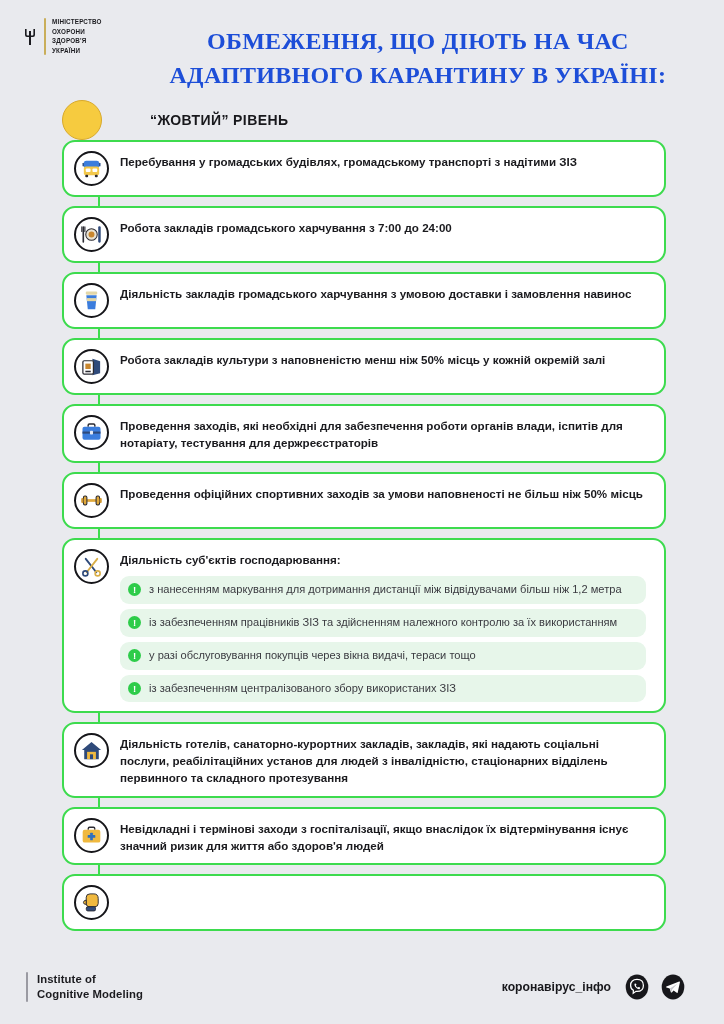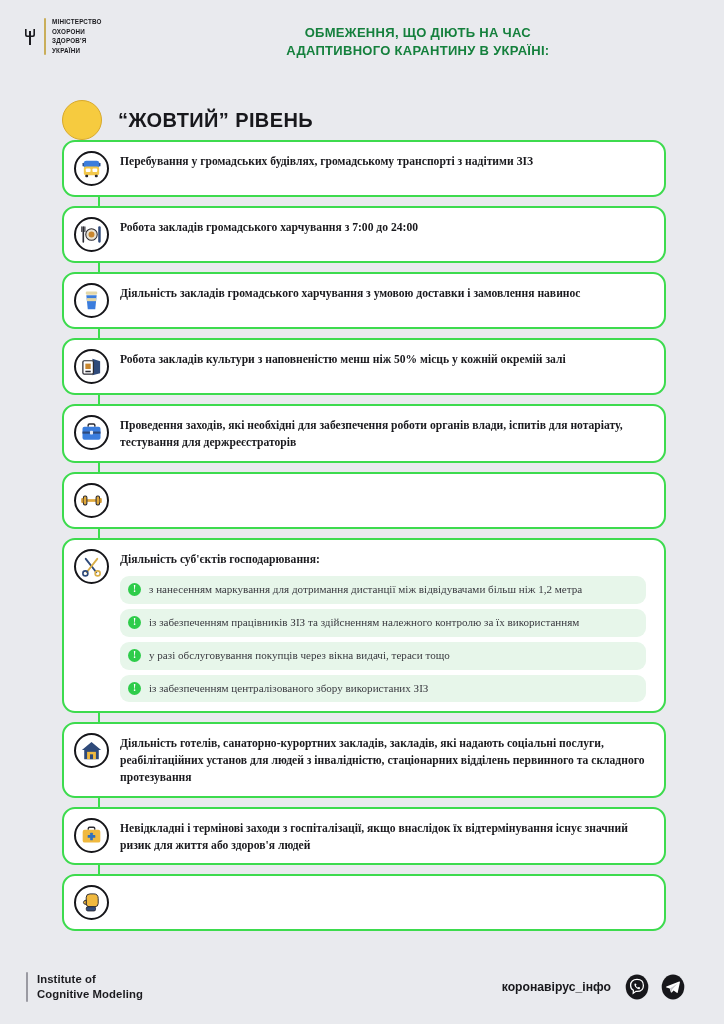--- a/index.html
+++ b/index.html
@@ -63,48 +63,50 @@
   }
 
   .header-title {
     flex: 1;
     text-align: center;
     padding-left: 40px;
     padding-right: 8px;
     padding-top: 6px;
   }
   .header-title div {
-    font-size: 13px;
+    font-size: 24px;
     font-weight: 700;
     letter-spacing: .3px;
-    color: #15803d;
+    color: #1d4ed8;
     line-height: 1.42;
     text-transform: uppercase;
+    font-family: Liberation Serif, serif;
   }
 
   
   .level-row {
     display: flex;
     align-items: center;
     gap: 16px;
     padding: 14px 0 0 62px;
   }
   .level-dot {
     width: 40px;
     height: 40px;
     border-radius: 50%;
     background: #f6cb3f;
     border: 1.5px solid #d8a92b;
     flex: 0 0 auto;
   }
   .level-name {
-    font-size: 20px;
+    font-size: 14px;
     font-weight: 700;
     color: #18181c;
     letter-spacing: .4px;
+    margin-left: 32px;
   }
 
   .section-title {
     padding: 20px 0 10px 84px;
     font-size: 16.5px;
     font-weight: 700;
     color: #18181c;
     letter-spacing: .2px;
   }
 
@@ -147,21 +149,21 @@
     border-radius: 50%;
     background: #ffffff;
     border: 2px solid #16161a;
     display: flex;
     align-items: center;
     justify-content: center;
     overflow: hidden;
   }
   .icon-badge svg { display: block; }
 
-  .card-body { flex: 1; padding-top: 3px; font-family: Liberation Serif, serif; }
+  .card-body { flex: 1; padding-top: 3px; }
 
   .card-text {
     font-size: 11.6px;
     font-weight: 700;
     line-height: 1.45;
     color: #1a1a1e;
   }
   .card-text.heading { margin-bottom: 8px; }
 
   .sub-list {
@@ -358,20 +360,23 @@
 
     <div class="card">
       <div class="icon-badge">
         <svg width="23" height="23" viewBox="0 0 24 24" aria-hidden="true">
           <rect x="7" y="10.6" width="10" height="2.8" fill="#e0a93c"></rect>
           <rect x="3.6" y="7.4" width="3.6" height="9.2" rx="1.4" fill="#e0a93c" stroke="#2b2b33" stroke-width="1.1"></rect>
           <rect x="16.8" y="7.4" width="3.6" height="9.2" rx="1.4" fill="#e0a93c" stroke="#2b2b33" stroke-width="1.1"></rect>
           <rect x="1.3" y="9.4" width="2.4" height="5.2" rx="1" fill="#cf9630"></rect>
           <rect x="20.3" y="9.4" width="2.4" height="5.2" rx="1" fill="#cf9630"></rect>
         </svg>
+      </div>
+      <div class="card-body">
+        <div class="card-text">Проведення офіційних спортивних заходів за умови наповненості не більш ніж 50% місць</div>
       </div>
     </div>
 
     <div class="card">
       <div class="icon-badge">
         <svg width="23" height="23" viewBox="0 0 24 24" aria-hidden="true">
           <line x1="6" y1="4" x2="17" y2="18" stroke="#2f4a7a" stroke-width="2" stroke-linecap="round"></line>
           <line x1="18" y1="4" x2="7" y2="18" stroke="#d9ae48" stroke-width="2" stroke-linecap="round"></line>
           <circle cx="5.6" cy="19.2" r="2.6" fill="none" stroke="#2f4a7a" stroke-width="1.7"></circle>
           <circle cx="18.4" cy="19.2" r="2.6" fill="none" stroke="#d9ae48" stroke-width="1.7"></circle>

